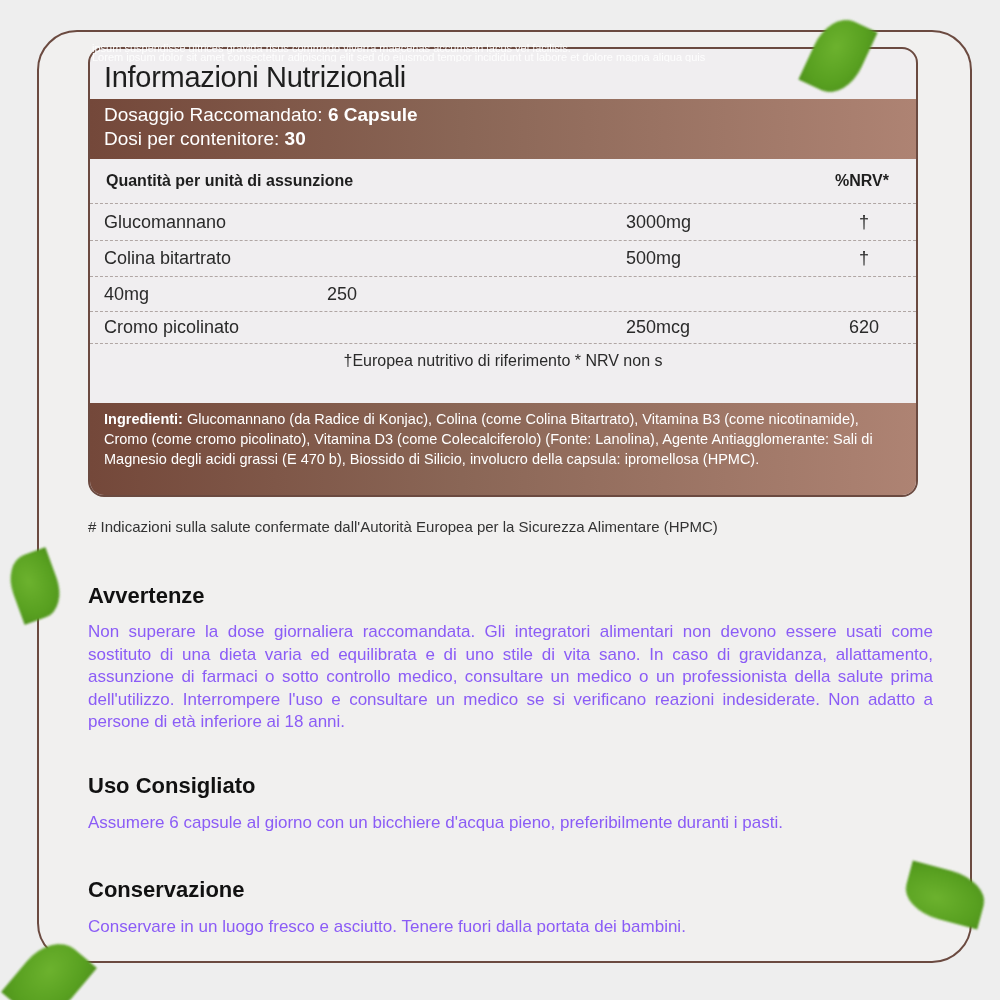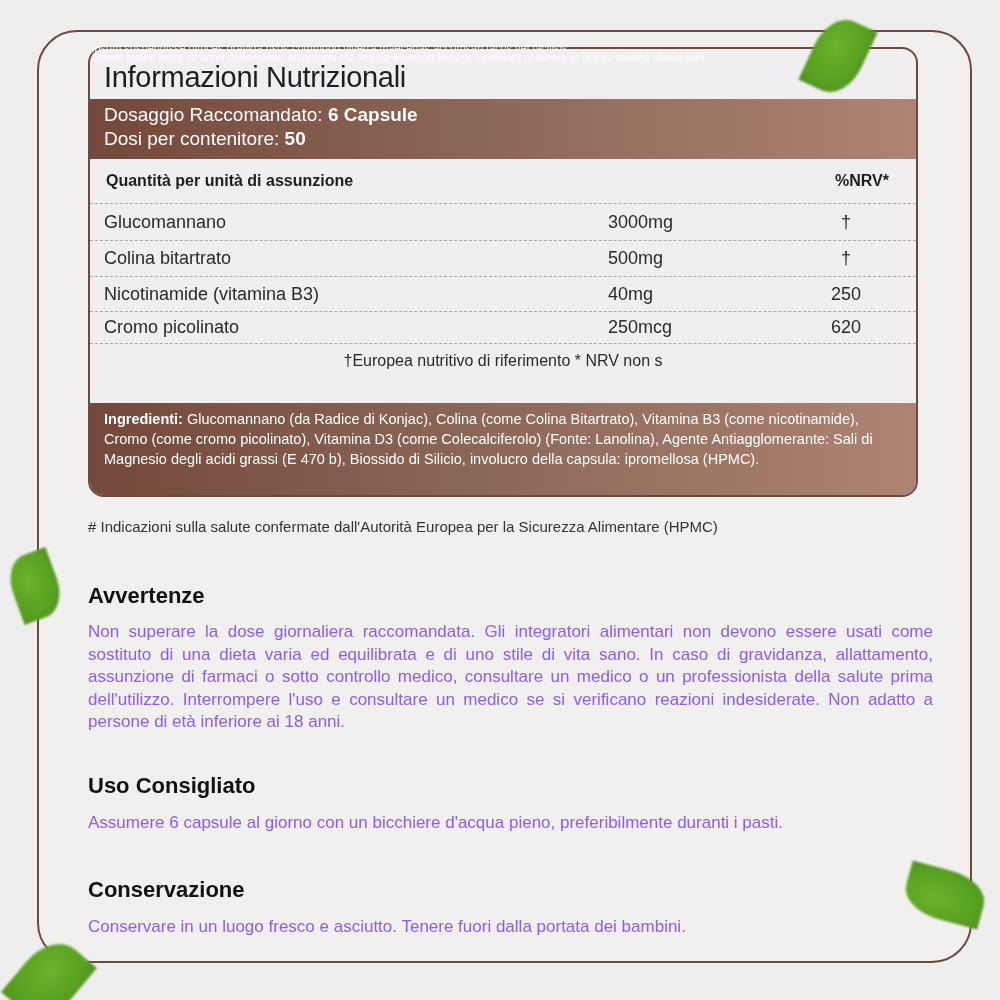--- a/index.html
+++ b/index.html
@@ -37,21 +37,21 @@
     }
     .dose-band b { font-weight:bold; }
     .tbl-head {
       display:flex; height:44px; align-items:center; padding:0 14px 0 16px;
       font-size:16px; font-weight:bold; color:#1e1e1e;
       border-bottom:1px dashed #b0a6a4;
     }
     .tbl-head .name { flex:1; }
     .tbl-head .nrv { width:80px; text-align:center; }
     .row {
-      display:flex; align-items:center; padding:0 20px 0 14px;
+      display:flex; align-items:center; padding:0 2px 0 14px;
       font-size:18px; color:#2a2a2a;
       border-bottom:1px dashed #b0a6a4;
     }
     .row .name { flex:1; }
     .row .amt { width:180px; text-align:left; }
     .row .nrv { width:100px; text-align:center; padding-left:8px; }
     .footnote {
       height:34px; line-height:34px; text-align:center; font-size:16px; color:#2a2a2a;
     }
     .ingredients {
@@ -80,38 +80,37 @@
   </style>
 </head>
 <body>
 
 <div class="frame"></div>
 
 <div class="panel">
   <div class="panel-title">Informazioni Nutrizionali</div>
   <div class="dose-band">
     <div><span>Dosaggio Raccomandato: </span><b>6 Capsule</b></div>
-    <div><span>Dosi per contenitore: </span><b>50</b></div>
+    <div><span>Dosi per contenitore: </span><b>30</b></div>
   </div>
   <div class="tbl-head">
     <span class="name">Quantità per unità di assunzione</span>
     <span class="nrv">%NRV*</span>
   </div>
   <div class="row" style="height:36px">
     <span class="name">Glucomannano</span>
     <span class="amt">3000mg</span>
     <span class="nrv">†</span>
   </div>
   <div class="row" style="height:35px">
     <span class="name">Colina bitartrato</span>
     <span class="amt">500mg</span>
     <span class="nrv">†</span>
   </div>
   <div class="row" style="height:34px">
-    <span class="name">Nicotinamide (vitamina B3)</span>
     <span class="amt">40mg</span>
     <span class="nrv">250</span>
   </div>
   <div class="row" style="height:31px">
     <span class="name">Cromo picolinato</span>
     <span class="amt">250mcg</span>
     <span class="nrv">620</span>
   </div>
   <div class="footnote">†Europea nutritivo di riferimento * NRV non s</div>
   <div class="ingredients"><b>Ingredienti:</b><span> Glucomannano (da Radice di Konjac), Colina (come Colina Bitartrato), Vitamina B3 (come nicotinamide), Cromo (come cromo picolinato), Vitamina D3 (come Colecalciferolo) (Fonte: Lanolina), Agente Antiagglomerante: Sali di Magnesio degli acidi grassi (E 470 b), Biossido di Silicio, involucro della capsula: ipromellosa (HPMC).</span></div>

